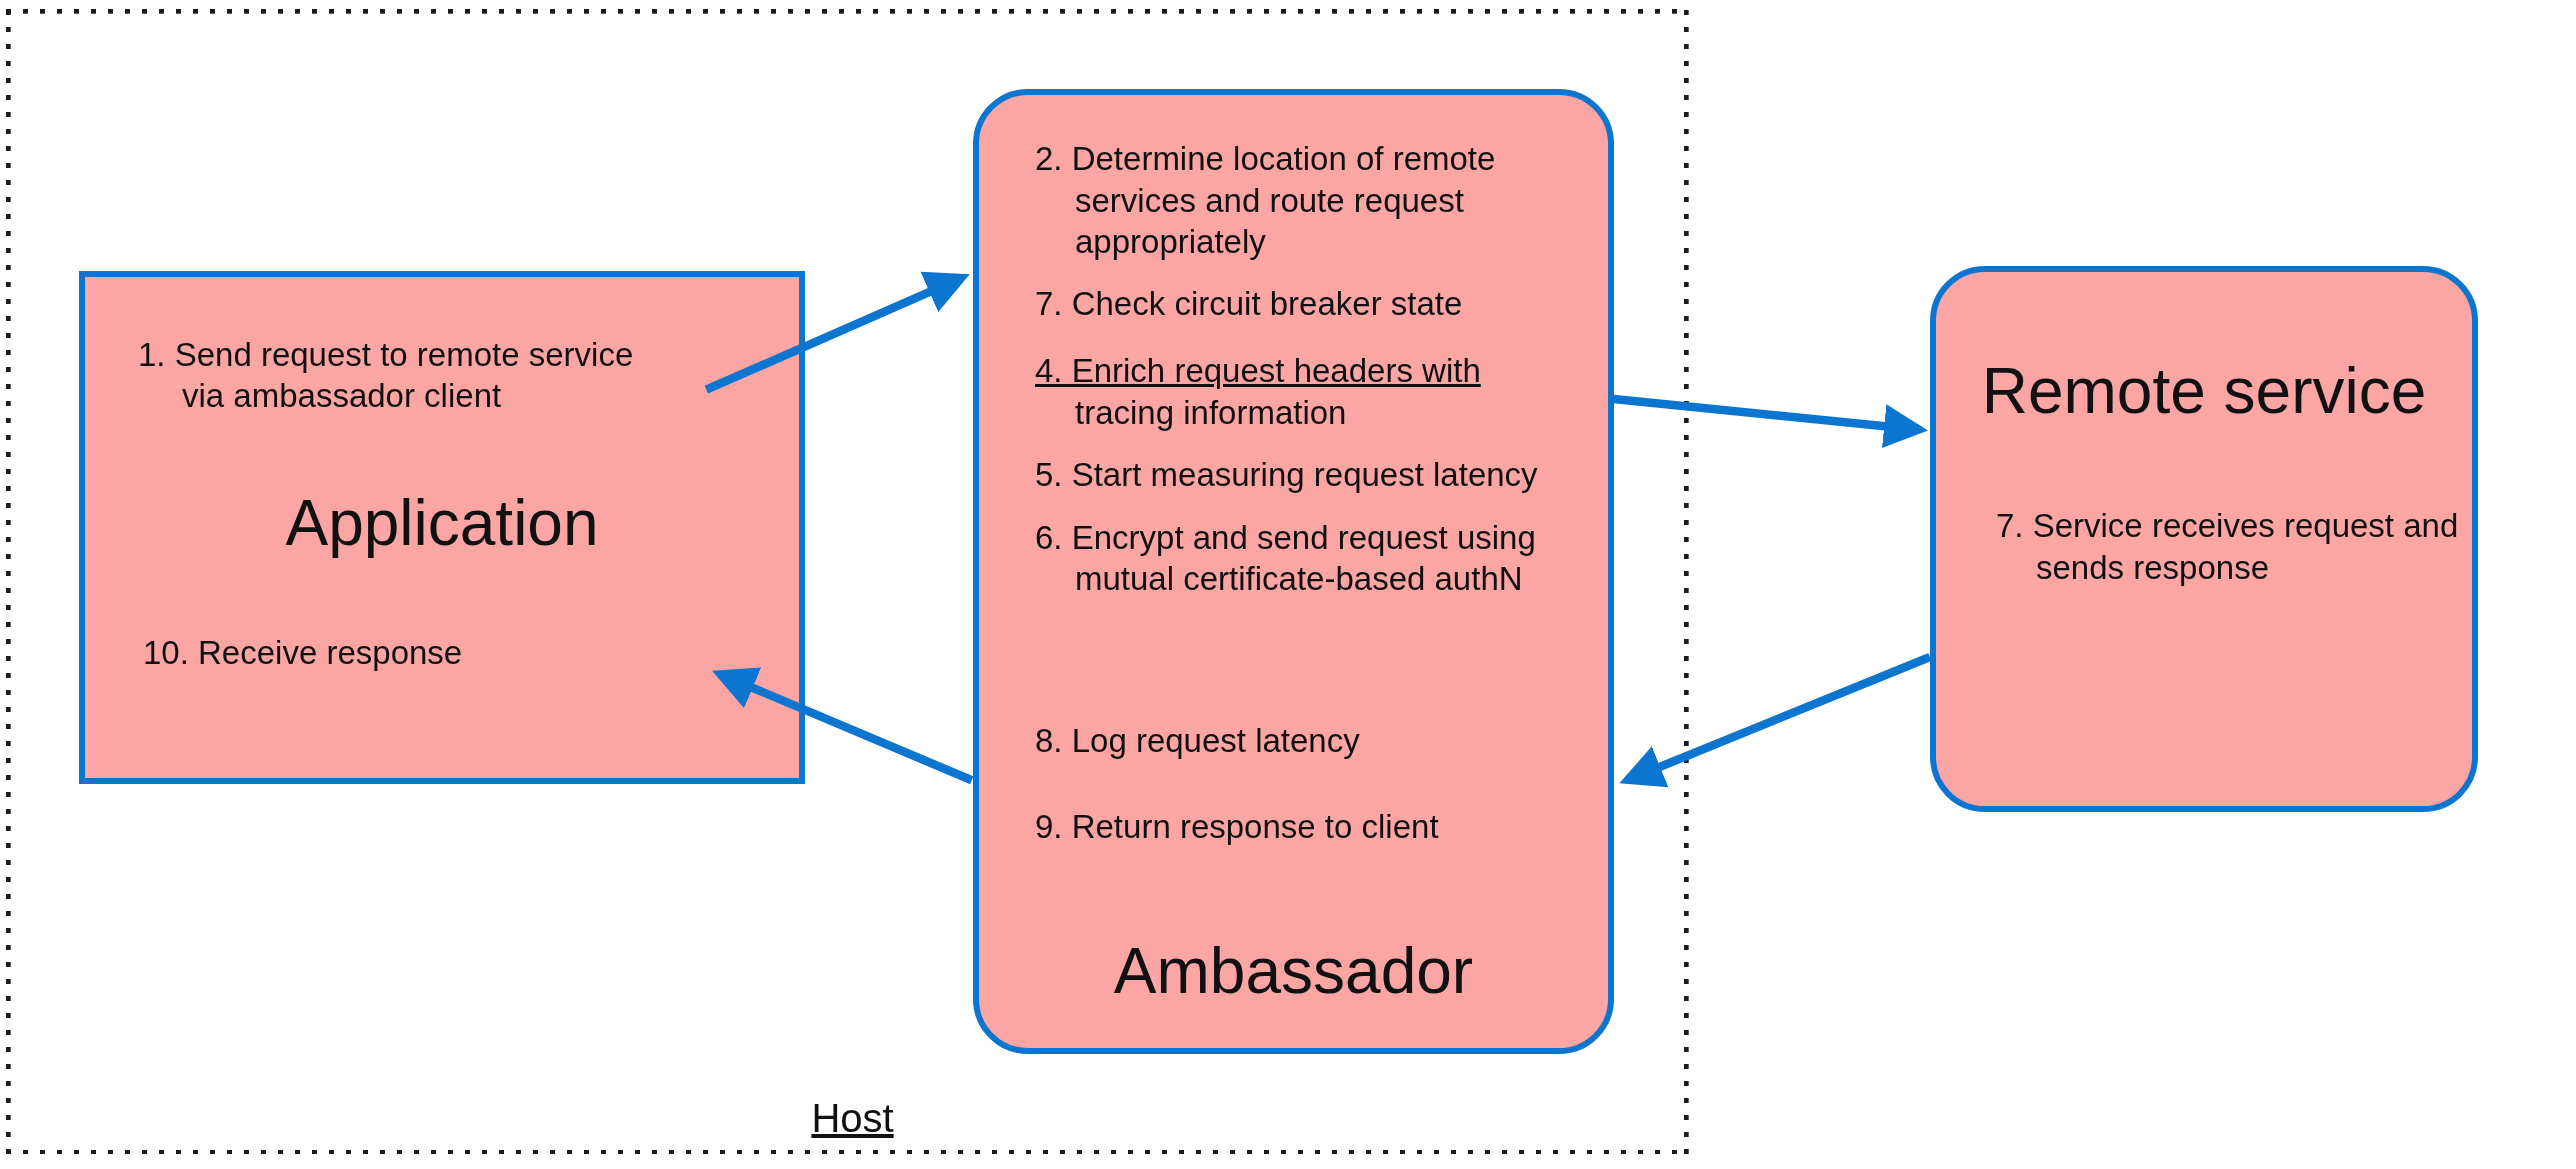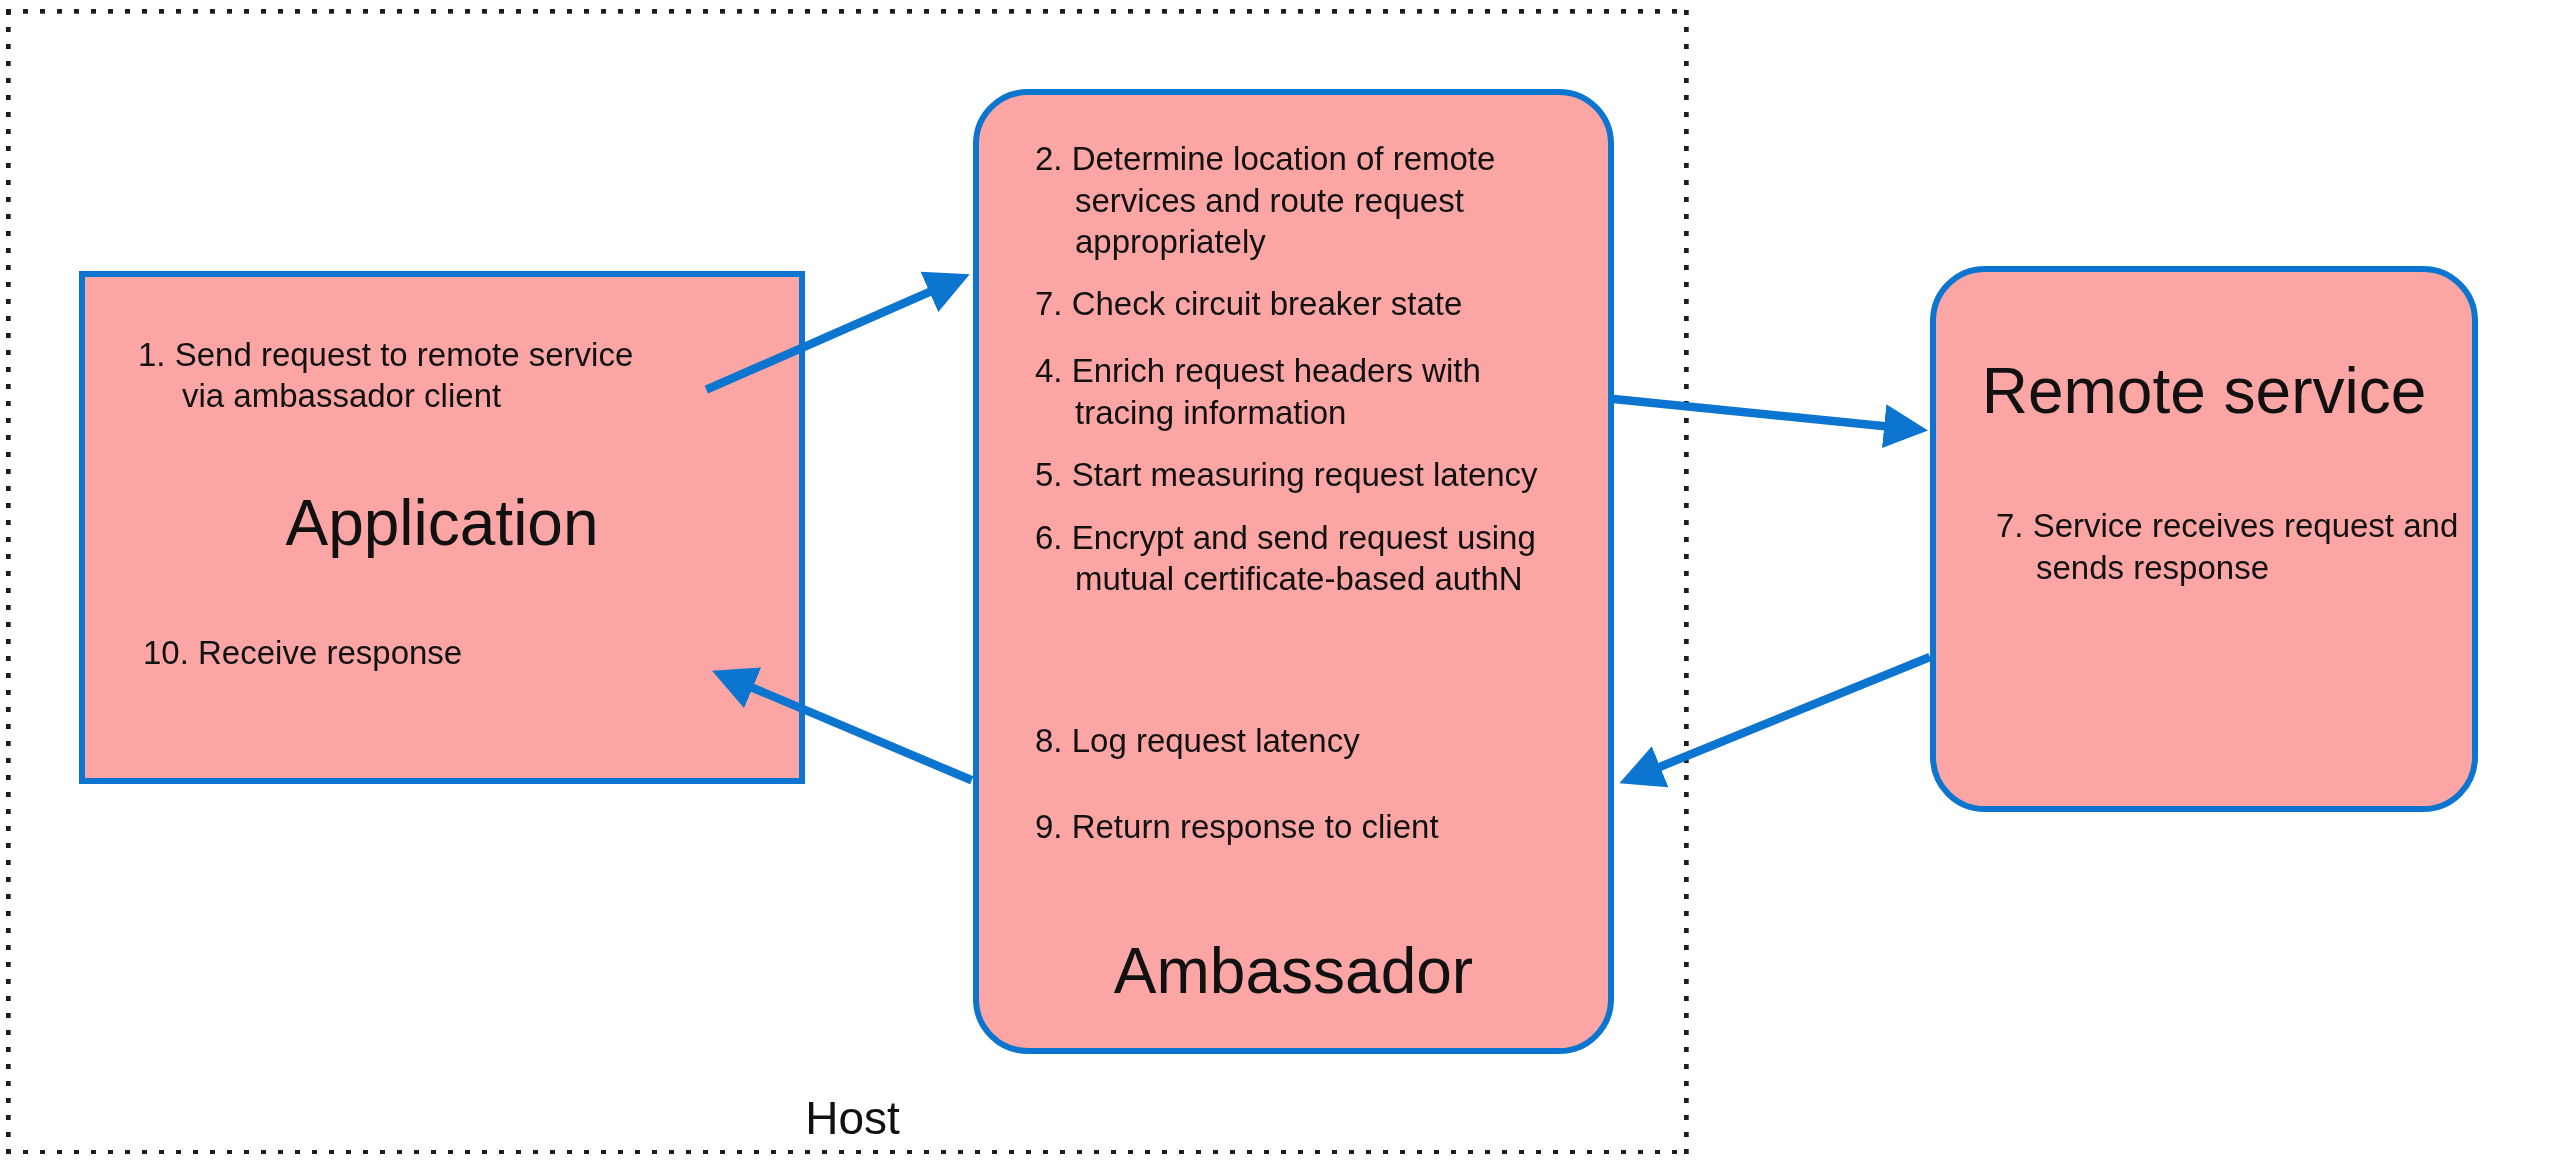--- a/index.html
+++ b/index.html
@@ -51,22 +51,23 @@
     text-align:center;
     font-size:64px;
     line-height:77px;
     white-space:nowrap;
     color:var(--text);
   }
   .host-label{
     position:absolute;
     left:664px;top:1095px;width:377px;
     text-align:center;
-    font-size:46px;line-height:47px;
+    font-size:40px;line-height:47px;
     color:var(--text);
+    text-decoration:underline;
   }
   .arrow-layer{position:absolute;left:0;top:0;width:2576px;height:1169px;pointer-events:none;}
   .arrow-line{stroke:var(--accent);stroke-width:9;fill:none;}
   .arrowhead-fill{fill:var(--accent);}
 </style>
 </head>
 <body>
 
 <div class="canvas">
 
@@ -77,21 +78,21 @@
     <div class="t" style="left:97px;top:99px;">via ambassador client</div>
     <div class="box-title" style="top:208px;">Application</div>
     <div class="t" style="left:58px;top:356px;">10. Receive response</div>
   </div>
 
   <div class="box rounded ambassador-box">
     <div class="t" style="left:56px;top:44px;">2. Determine location of remote</div>
     <div class="t" style="left:96px;top:86px;">services and route request</div>
     <div class="t" style="left:96px;top:127px;">appropriately</div>
     <div class="t" style="left:56px;top:189px;">7. Check circuit breaker state</div>
-    <div class="t" style="left:56px;top:256px;">4. Enrich request headers with</div>
+    <div class="t" style="left:56px;top:256px;text-decoration:underline;">4. Enrich request headers with</div>
     <div class="t" style="left:96px;top:298px;">tracing information</div>
     <div class="t" style="left:56px;top:360px;">5. Start measuring request latency</div>
     <div class="t" style="left:56px;top:423px;">6. Encrypt and send request using</div>
     <div class="t" style="left:96px;top:464px;">mutual certificate-based authN</div>
     <div class="t" style="left:56px;top:626px;">8. Log request latency</div>
     <div class="t" style="left:56px;top:712px;">9. Return response to client</div>
     <div class="box-title" style="top:838px;">Ambassador</div>
   </div>
 
   <div class="box rounded remote-box">

